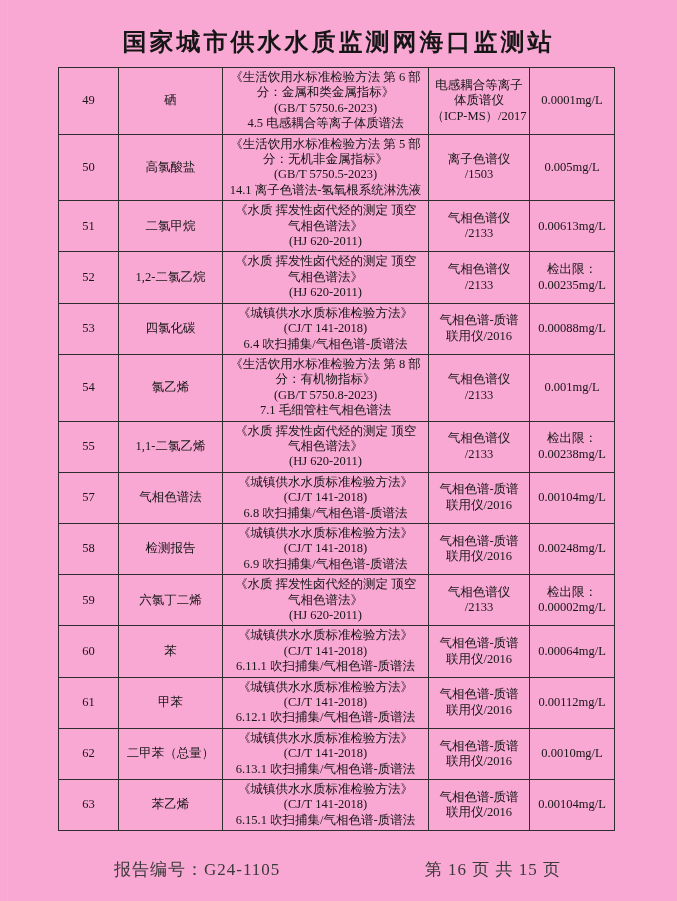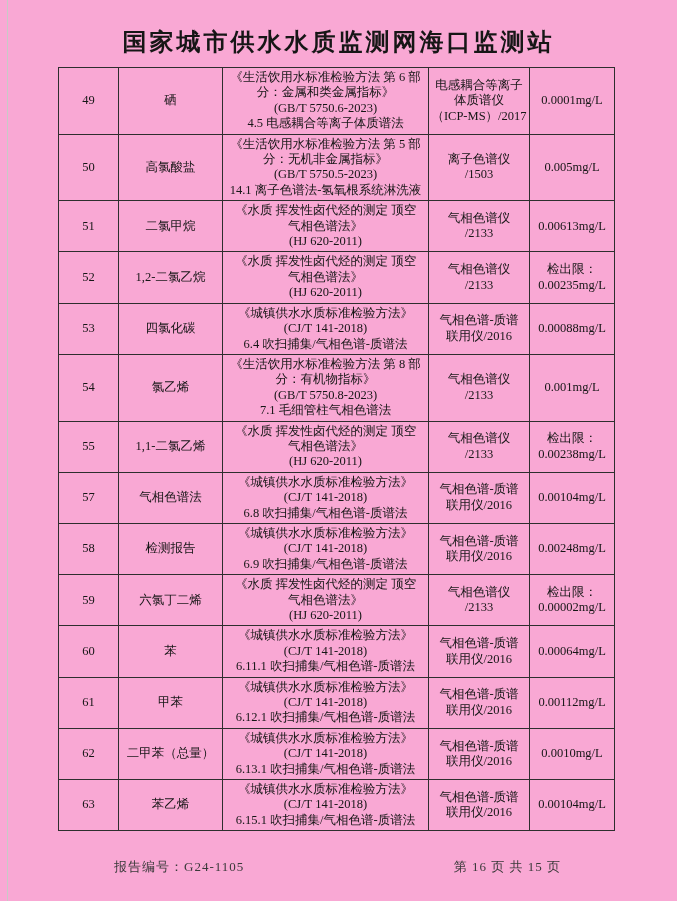--- a/index.html
+++ b/index.html
@@ -64,21 +64,21 @@
   col.c-instr { width: 101px; }
   col.c-value { width: 85px; }
   .footer {
     position: absolute;
     left: 0;
     right: 0;
     top: 858px;
     display: flex;
     justify-content: space-between;
     padding: 0 116px 0 114px;
-    font-size: 13px;
+    font-size: 17px;
     color: #3a3a3a;
     letter-spacing: 1px;
     align-items: flex-end;
   }
 </style>
 </head>
 <body>
 
 <div class="page">
   <div class="scan-edge"></div>

